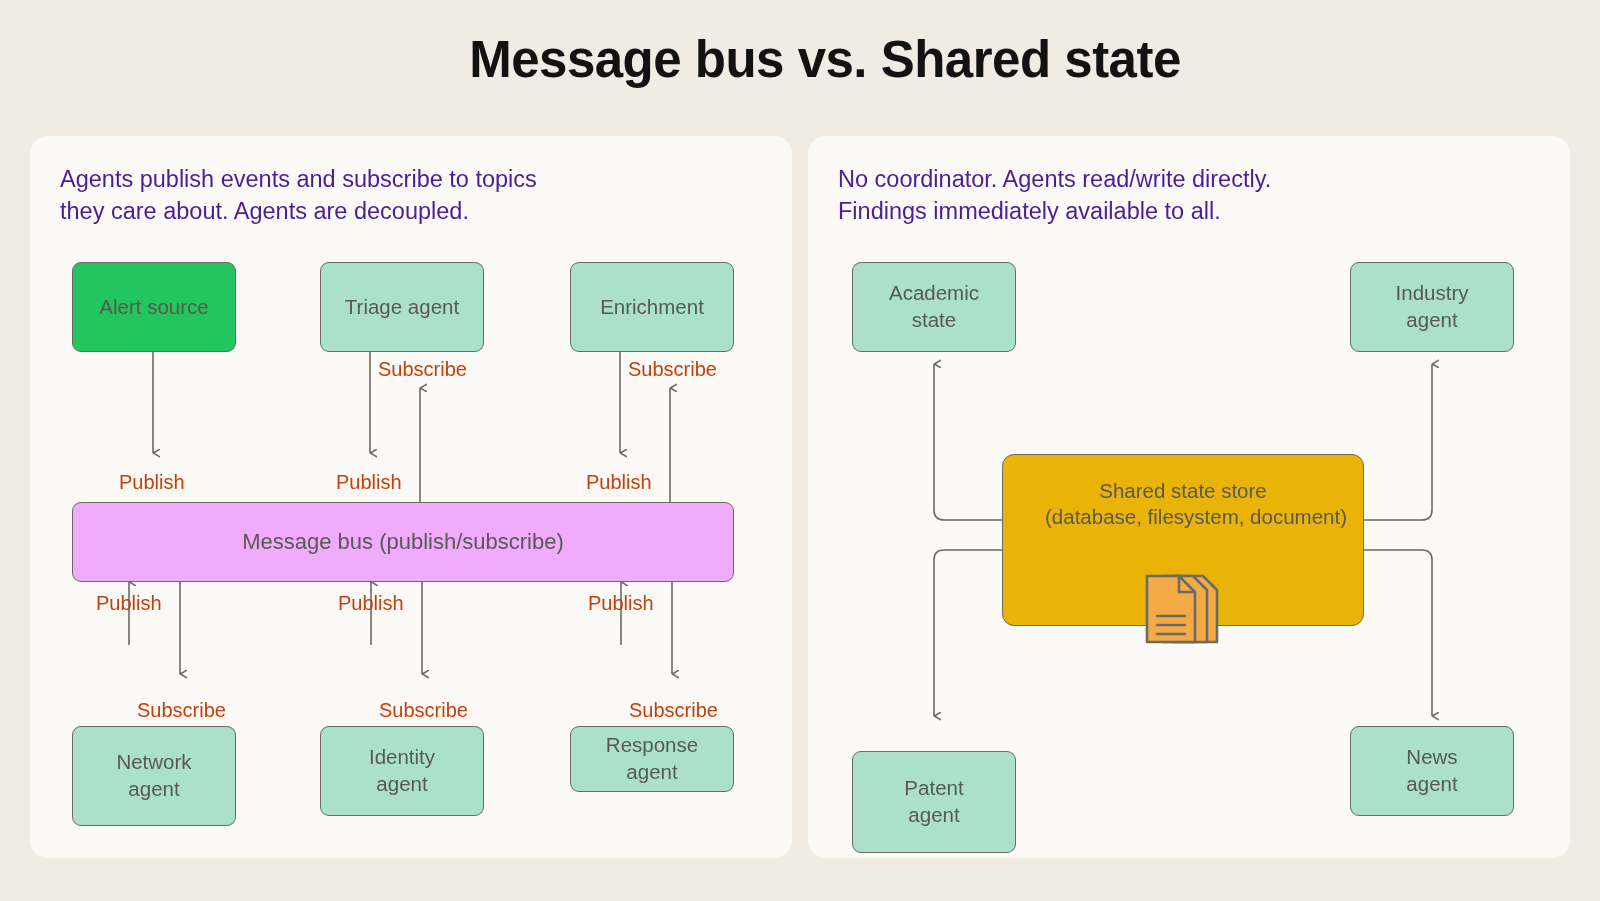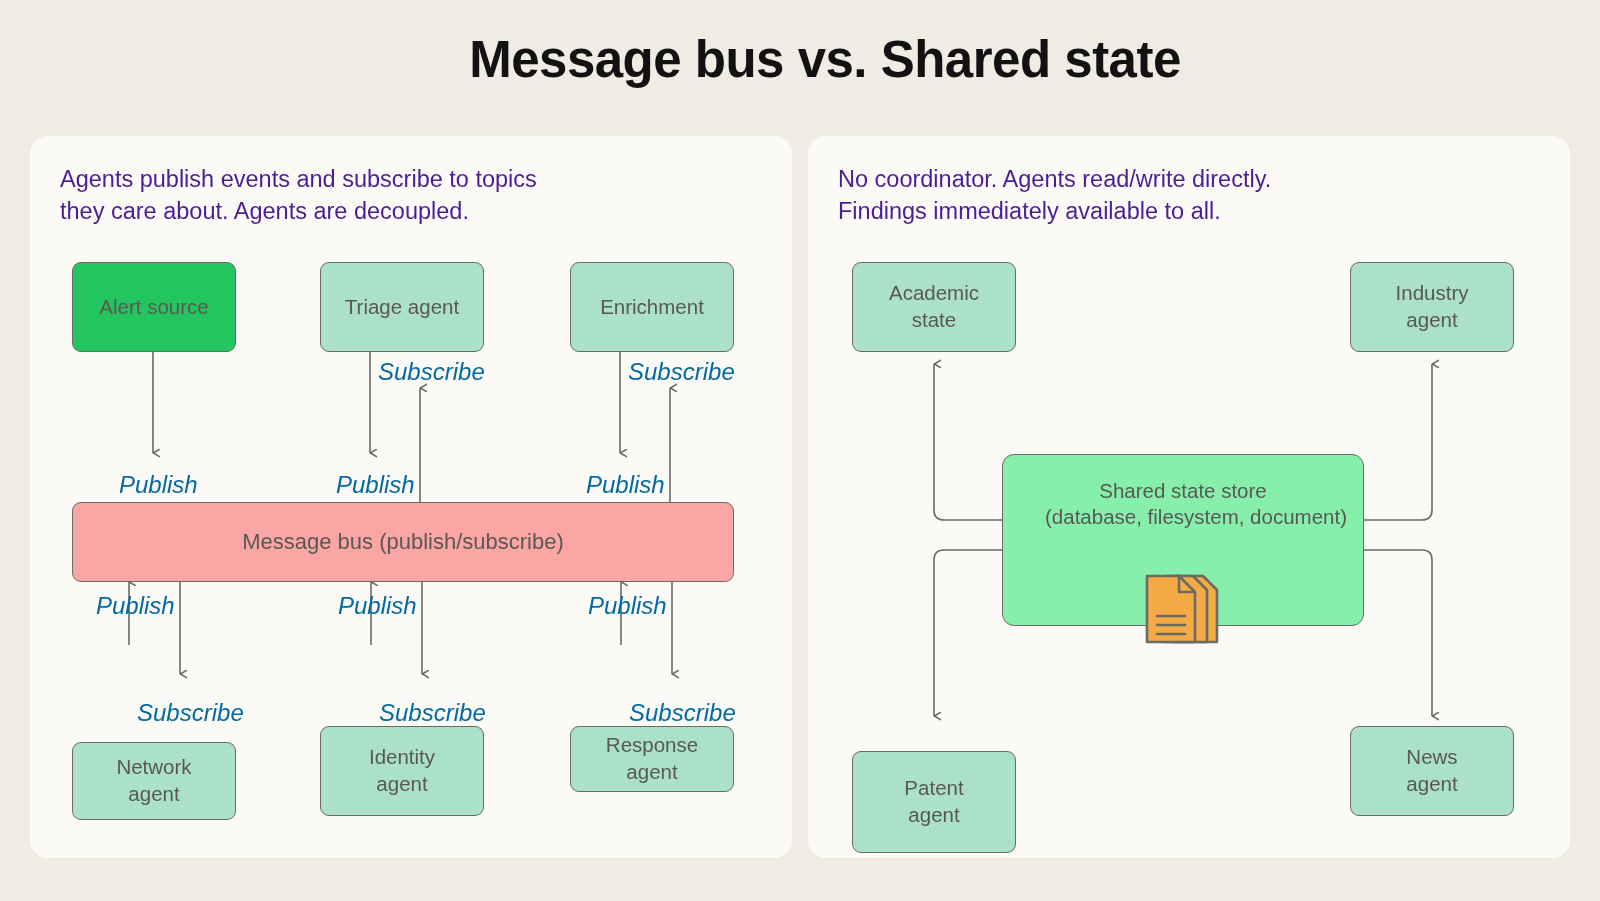--- a/index.html
+++ b/index.html
@@ -61,34 +61,33 @@
     align-items: center;
     justify-content: center;
     text-align: center;
     font-size: 20.5px;
     line-height: 1.3;
     color: #595953;
     white-space: pre-line;
   }
   .node.green { background: #abe0cb; }
   .node.blue  { background: #22c55e; }
-  .node.bus   { background: #fca5a5; text-align: center; }
+  .node.bus   { background: #f0abfc; text-align: center; }
   .node.store {
-    background: #86efac;
+    background: #eab308;
     border-radius: 12px;
     align-items: flex-start;
     padding-top: 22px;
   }
 
   .edge-label {
     position: absolute;
-    font-size: 24px;
-    color: #0369a1;
+    font-size: 20px;
+    color: #c2410c;
     white-space: nowrap;
-    font-style: italic;
   }
   .svg-layer {
     position: absolute;
     top: 0; left: 0;
     width: 762px;
     height: 722px;
     overflow: visible;
   }
   .store-label {
     position: absolute;
@@ -170,21 +169,21 @@
       <span style="font-size:22px;">Message bus (publish/subscribe)</span>
     </div>
 
     <div class="edge-label" style="left:66px; top:456px;">Publish</div>
     <div class="edge-label" style="left:107px; top:563px;">Subscribe</div>
     <div class="edge-label" style="left:308px; top:456px;">Publish</div>
     <div class="edge-label" style="left:349px; top:563px;">Subscribe</div>
     <div class="edge-label" style="left:558px; top:456px;">Publish</div>
     <div class="edge-label" style="left:599px; top:563px;">Subscribe</div>
 
-    <div class="node green" style="left:42px; top:606px; width:164px; height:78px;">
+    <div class="node green" style="left:42px; top:590px; width:164px; height:100px;">
       <span>Network
 agent</span>
     </div>
     <div class="node green" style="left:290px; top:590px; width:164px; height:90px;">
       <span>Identity
 agent</span>
     </div>
     <div class="node green" style="left:540px; top:590px; width:164px; height:66px;">
       <span>Response
 agent</span>

